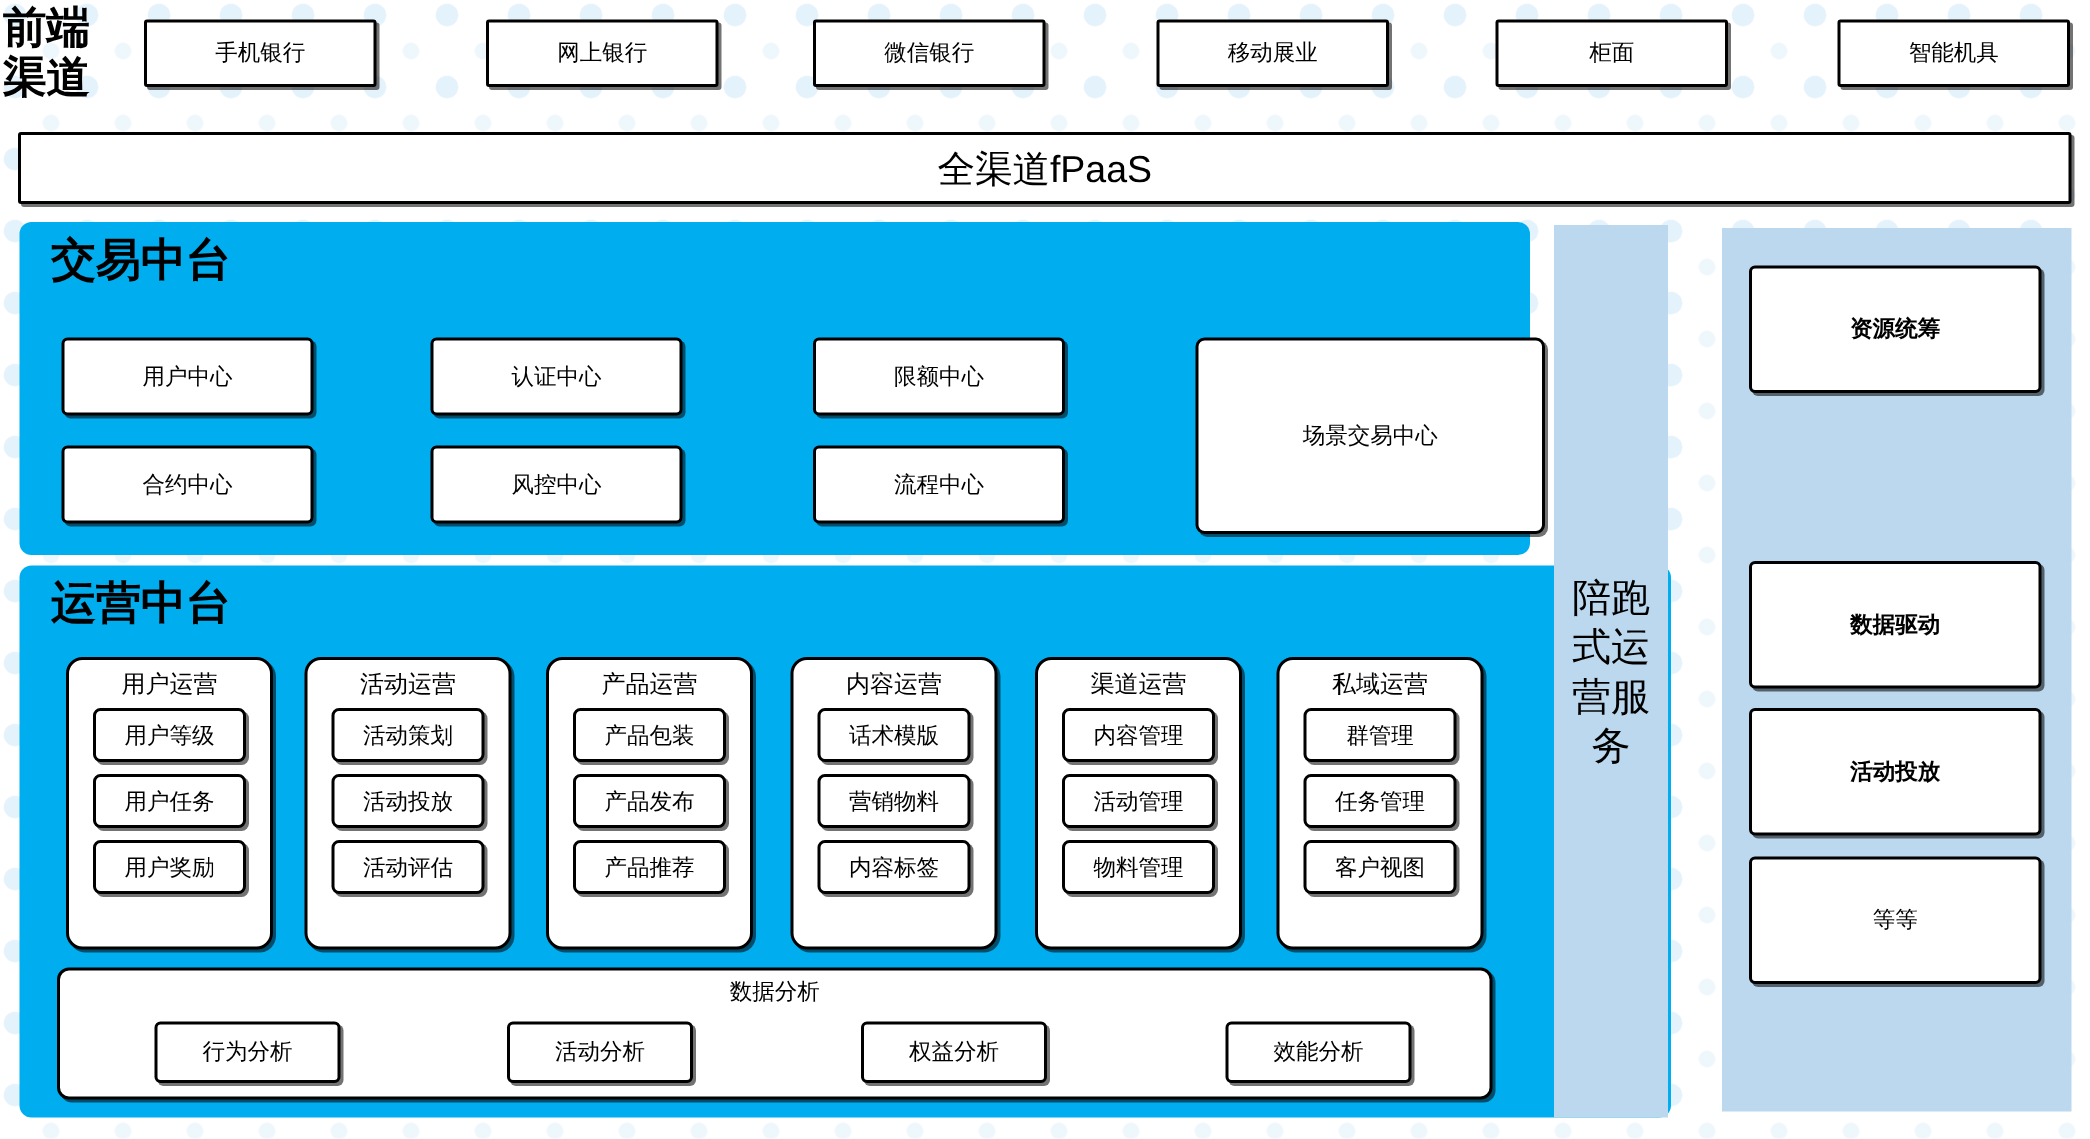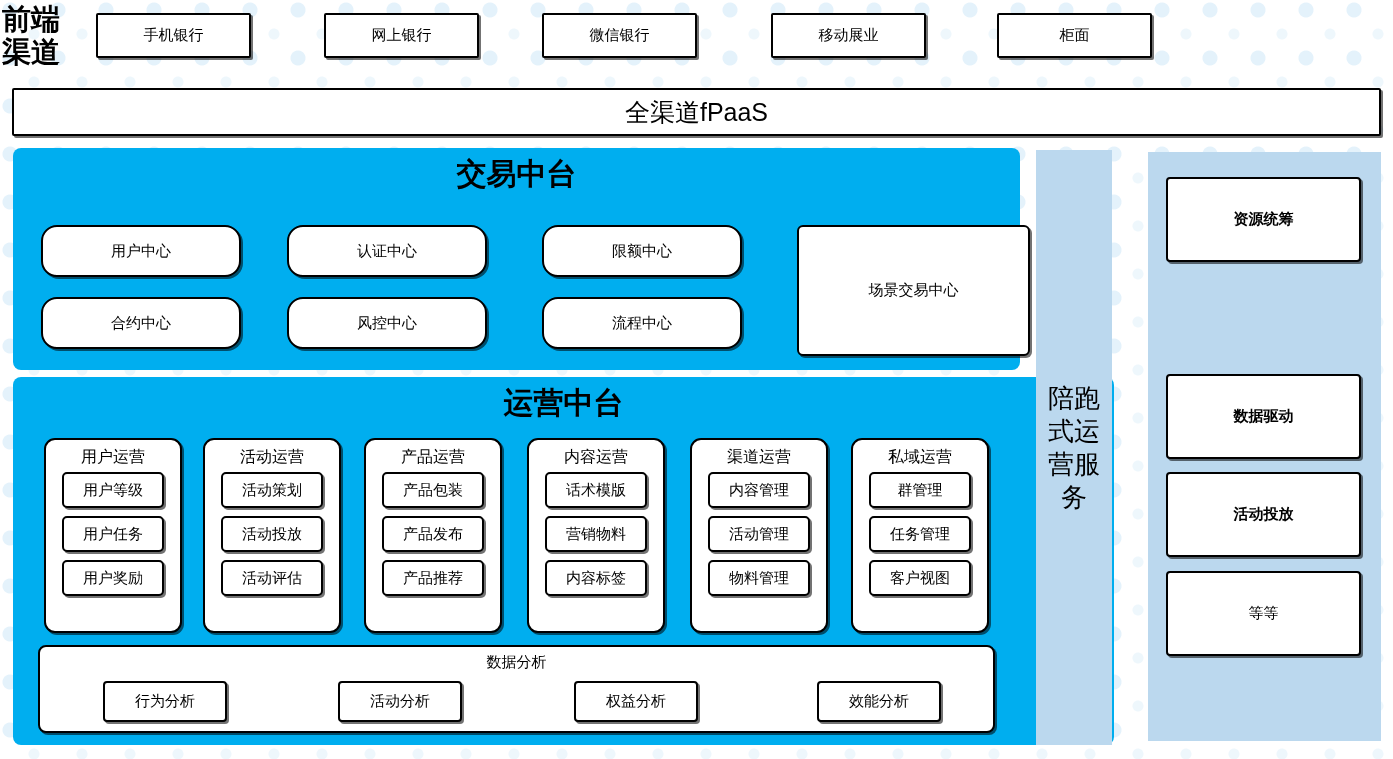--- a/index.html
+++ b/index.html
@@ -95,33 +95,34 @@
     left: 13px;
     top: 377px;
     width: 1101px;
     height: 368px;
   }
   .panel-title {
     position: absolute;
     left: 0;
     top: 8px;
     width: 100%;
-    text-align: center;
+    text-align: left;
     font-family: "Liberation Serif", "DejaVu Serif", serif;
     font-weight: bold;
     font-size: 30px;
     line-height: 36px;
     color: #000000;
+    padding-left: 21px;
   }
 
   
   .trade-box {
     height: 52px;
-    width: 200px;
-    border-radius: 16px;
+    width: 168px;
+    border-radius: 4px;
     font-size: 15px;
   }
   #scene-trade-center {
     left: 797px;
     top: 225px;
     width: 233px;
     height: 131px;
     border-radius: 6px;
     font-size: 15px;
   }
@@ -255,20 +256,21 @@
 <div id="canvas">
 
   <div id="channel-label">前端
 渠道</div>
 
   <div class="node channel-box" style="left:96px">手机银行</div>
   <div class="node channel-box" style="left:324px">网上银行</div>
   <div class="node channel-box" style="left:542px">微信银行</div>
   <div class="node channel-box" style="left:771px">移动展业</div>
   <div class="node channel-box" style="left:997px">柜面</div>
+  <div class="node channel-box" style="left:1225px">智能机具</div>
 
   <div class="node" id="fpaas-bar">全渠道fPaaS</div>
 
   <div class="blue-panel" id="trade-panel">
     <div class="panel-title">交易中台</div>
   </div>
 
   <div class="node trade-box" style="left:41px;top:225px">用户中心</div>
   <div class="node trade-box" style="left:287px;top:225px">认证中心</div>
   <div class="node trade-box" style="left:542px;top:225px">限额中心</div>

